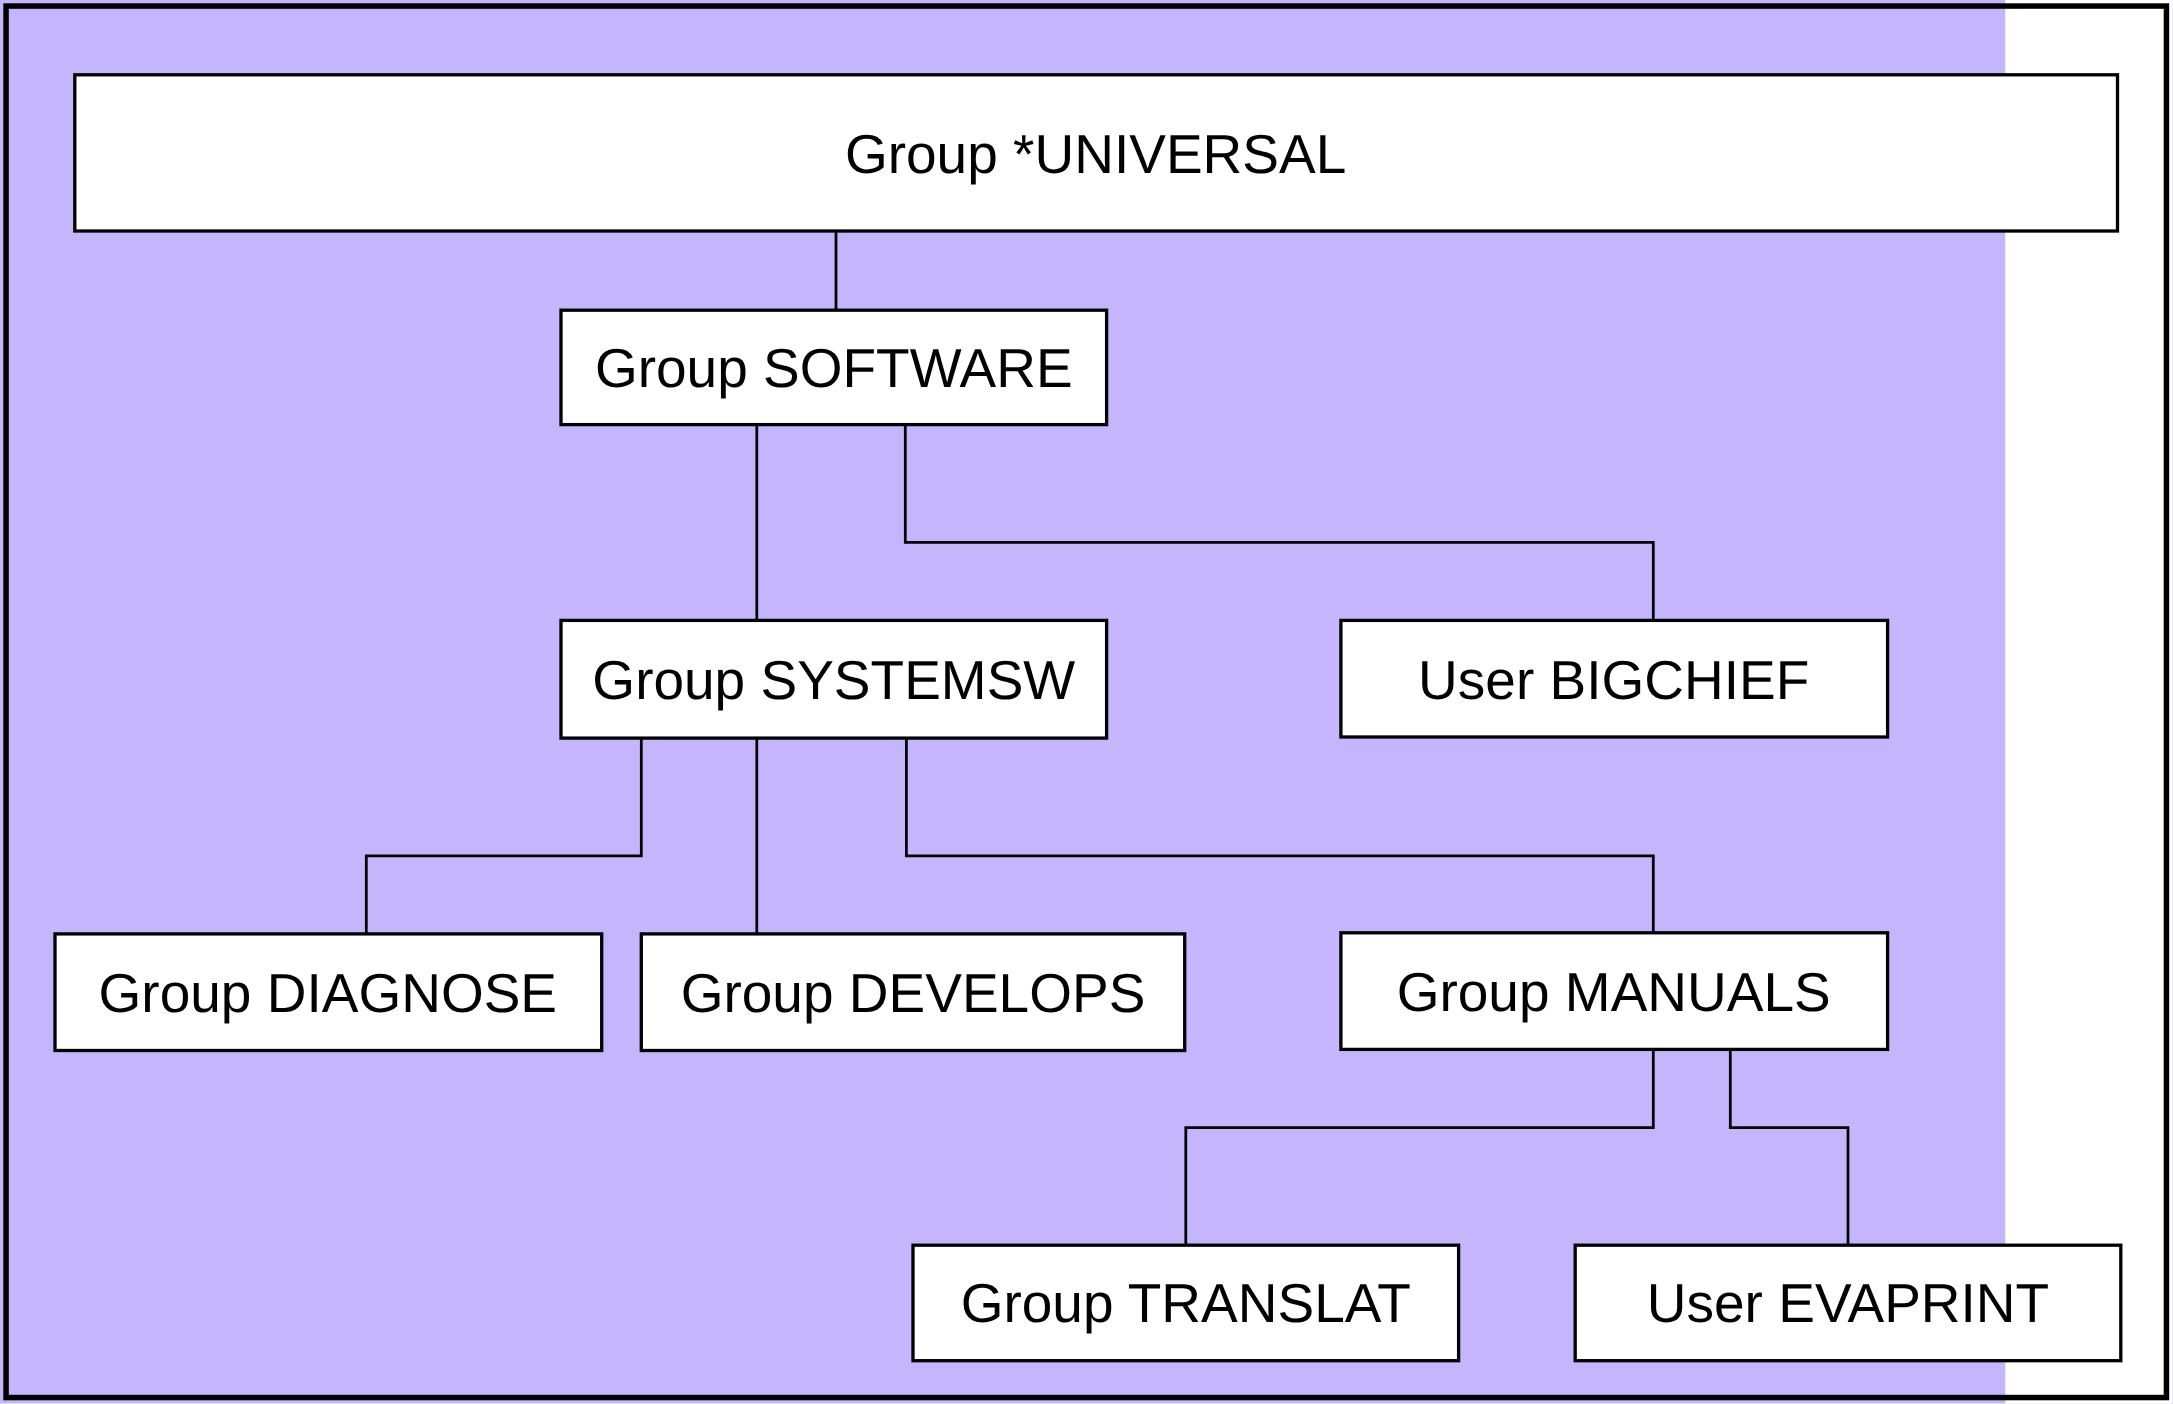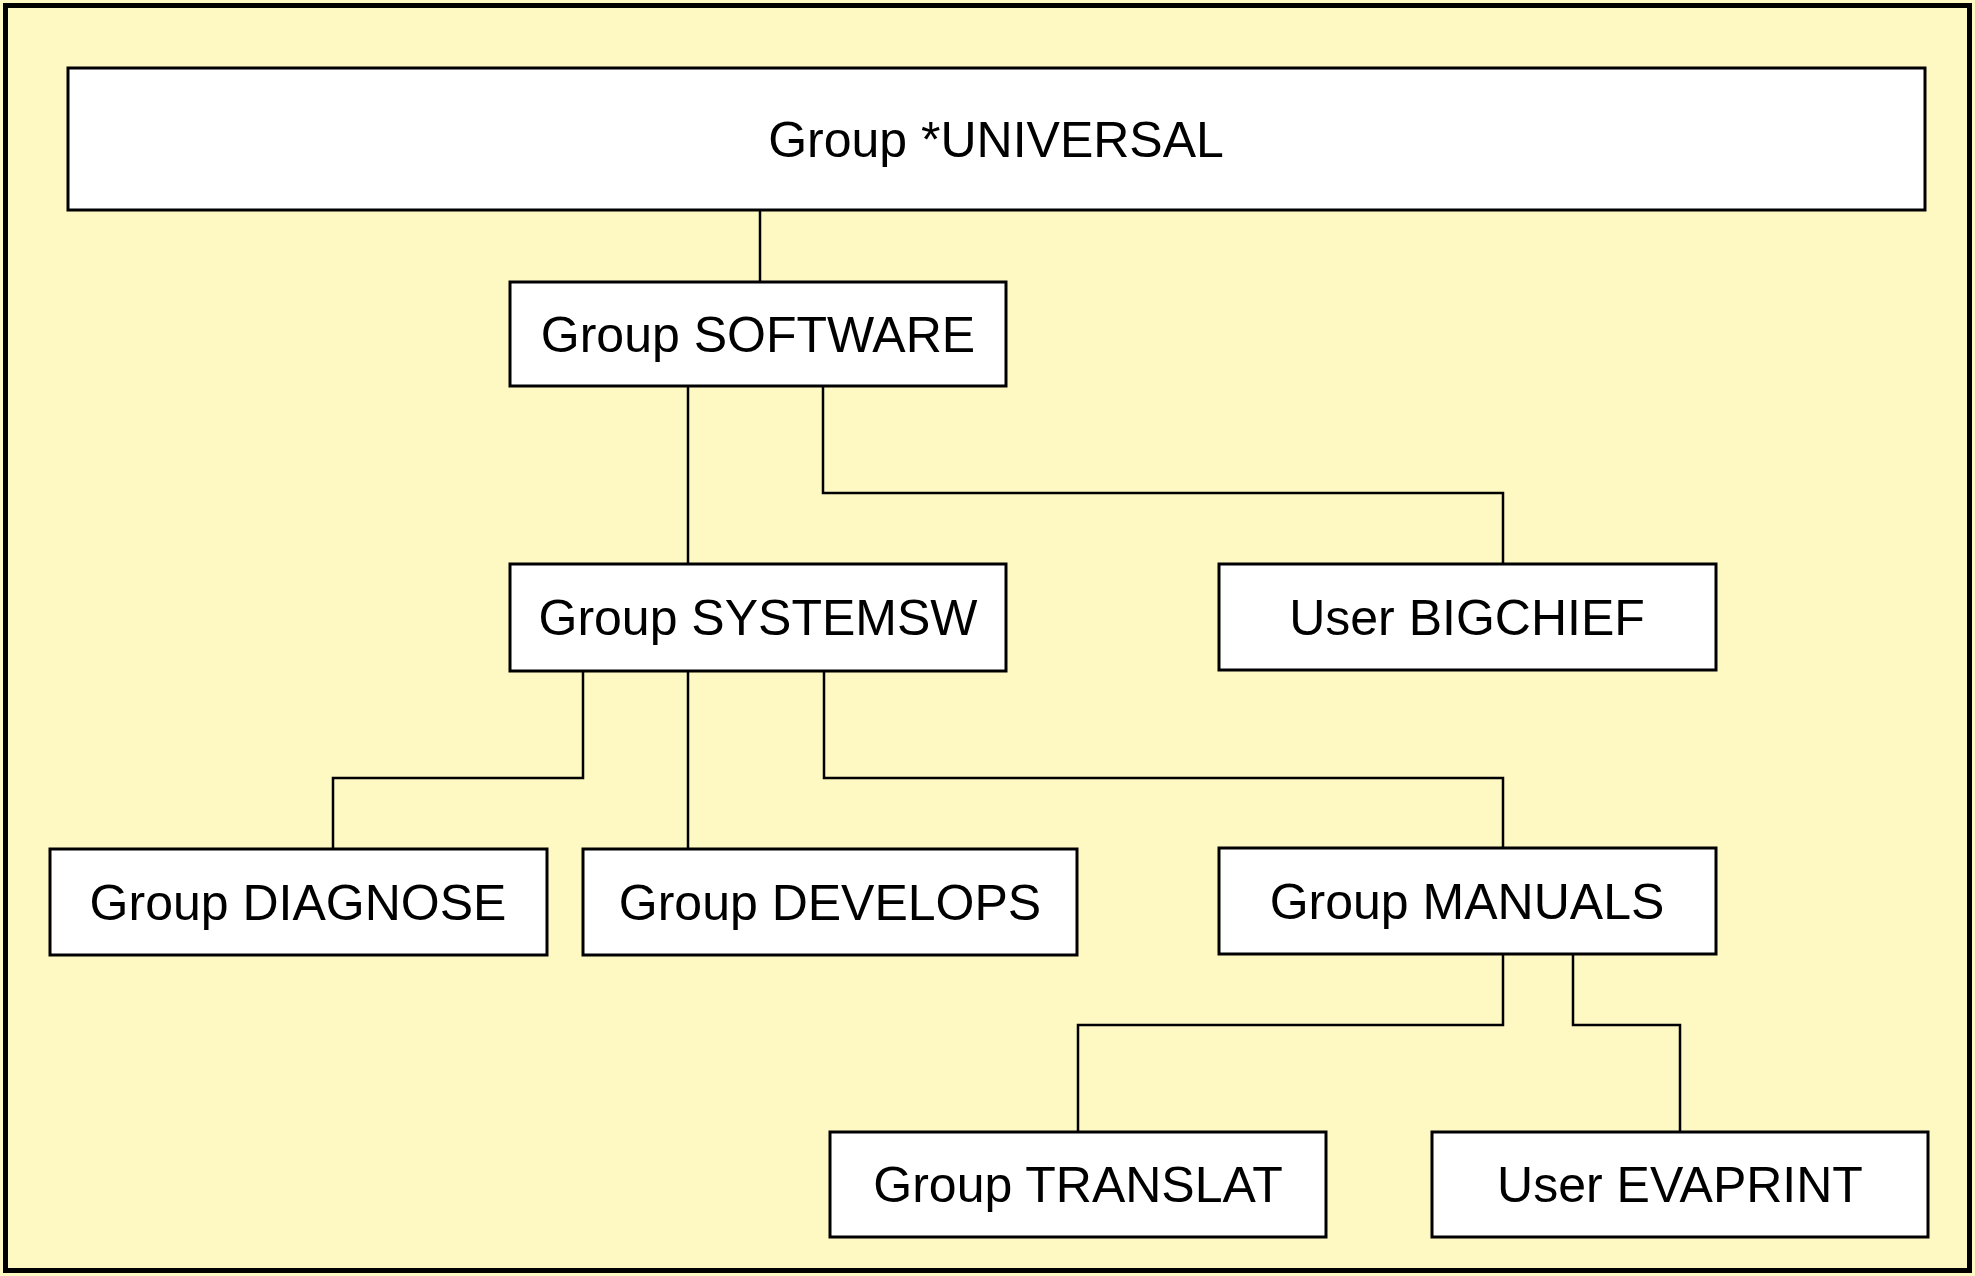--- a/index.html
+++ b/index.html
@@ -2,23 +2,23 @@
 <html><head>
 <meta charset="utf-8">
 <style>
   html, body {
     margin: 0;
     padding: 0;
     background: #ffffff;
   }
   .stage {
     position: relative;
-    width: 1975px;
+    width: 1823px;
     height: 1276px;
-    background: #fef9c3;
+    background: #c4b5fd;
   }
   svg {
     display: block;
     width: 1975px;
     height: 1276px;
   }
   .frame {
     fill: none;
     stroke: #000000;
     stroke-width: 5;

